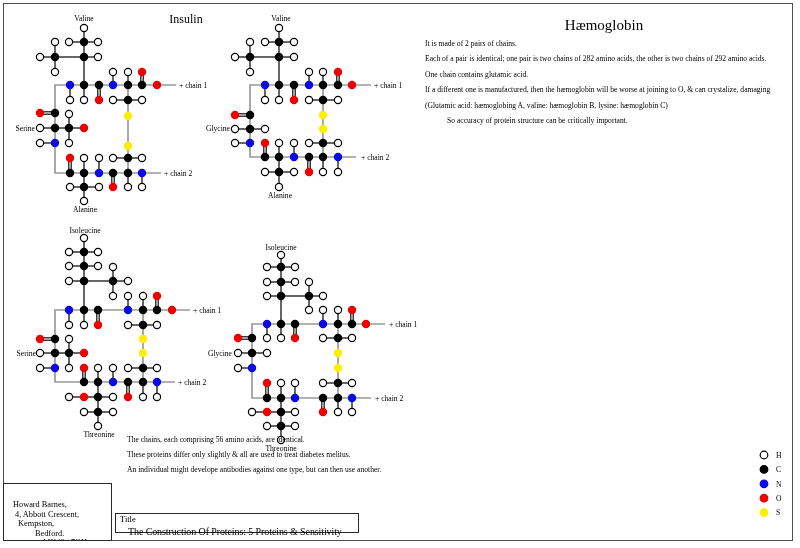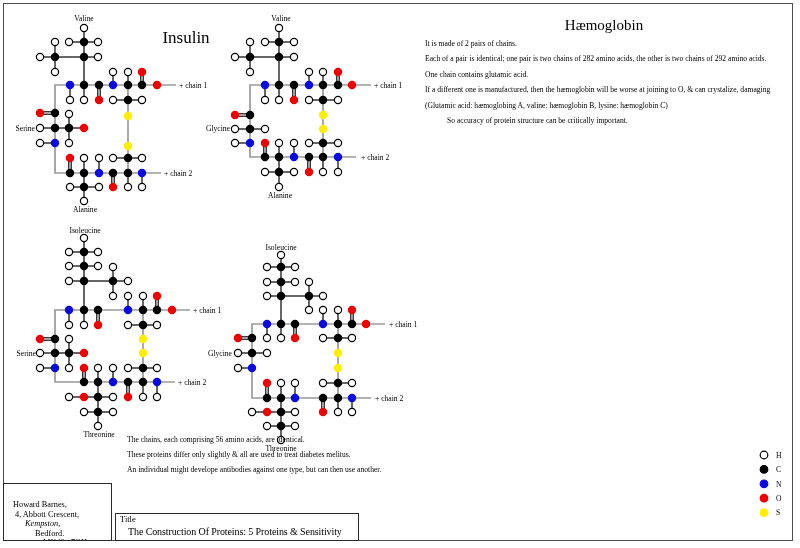--- a/index.html
+++ b/index.html
@@ -6,45 +6,45 @@
   body{
     width:800px;height:548px;position:relative;background:#ffffff;
     font-family:"Liberation Serif",serif;color:#000;overflow:hidden;
   }
   .border-frame{
     position:absolute;left:3px;top:3px;width:788px;height:536px;
     border:1.5px solid #4f4f4f;
   }
   #diagrams-svg{position:absolute;left:0;top:0;}
   .section-title{position:absolute;transform:translateX(-50%);white-space:nowrap;}
-  .insulin-title{top:28px;left:186px;font-size:17px;}
+  .insulin-title{top:12px;left:186px;font-size:12px;}
   .haemo-title{top:17px;left:604px;font-size:15px;}
   .haemo-text{
     position:absolute;left:425px;top:36px;width:365px;
     font-size:7.6px;line-height:15.45px;
   }
   .haemo-text .tline:nth-child(6){padding-left:22px;}
   .insulin-notes{
     position:absolute;left:127px;top:432px;width:320px;
     font-size:7.6px;line-height:15.2px;
   }
   .address-box{
     position:absolute;left:3px;top:483px;width:109px;height:58px;
     border:1.5px solid #2a2a2a;box-sizing:border-box;
     font-size:8.3px;line-height:9.5px;padding-top:16px;overflow:hidden;
   }
   .address-box .aline{white-space:pre;}
   .address-box .aline:nth-child(1){margin-left:9px;}
   .address-box .aline:nth-child(2){margin-left:11px;}
-  .address-box .aline:nth-child(3){margin-left:21px;font-style:italic;}
+  .address-box .aline:nth-child(3){margin-left:14px;}
   .address-box .aline:nth-child(4){margin-left:31px;}
   .address-box .aline:nth-child(5){margin-left:39px;}
   .address-box .aline:nth-child(6){margin-left:2px;}
   .title-box{
-    position:absolute;left:115px;top:513px;width:244px;height:28px;
+    position:absolute;left:115px;top:513px;width:244px;height:20px;
     border:1.5px solid #2a2a2a;box-sizing:border-box;
   }
   .title-box .tb-label{position:absolute;left:4px;top:0px;font-size:8.5px;}
   .title-box .tb-text{position:absolute;left:12px;top:12px;font-size:10px;white-space:nowrap;letter-spacing:-0.1px;}
 </style>
 </head>
 <body>
 
 <div class="border-frame"></div>
 

